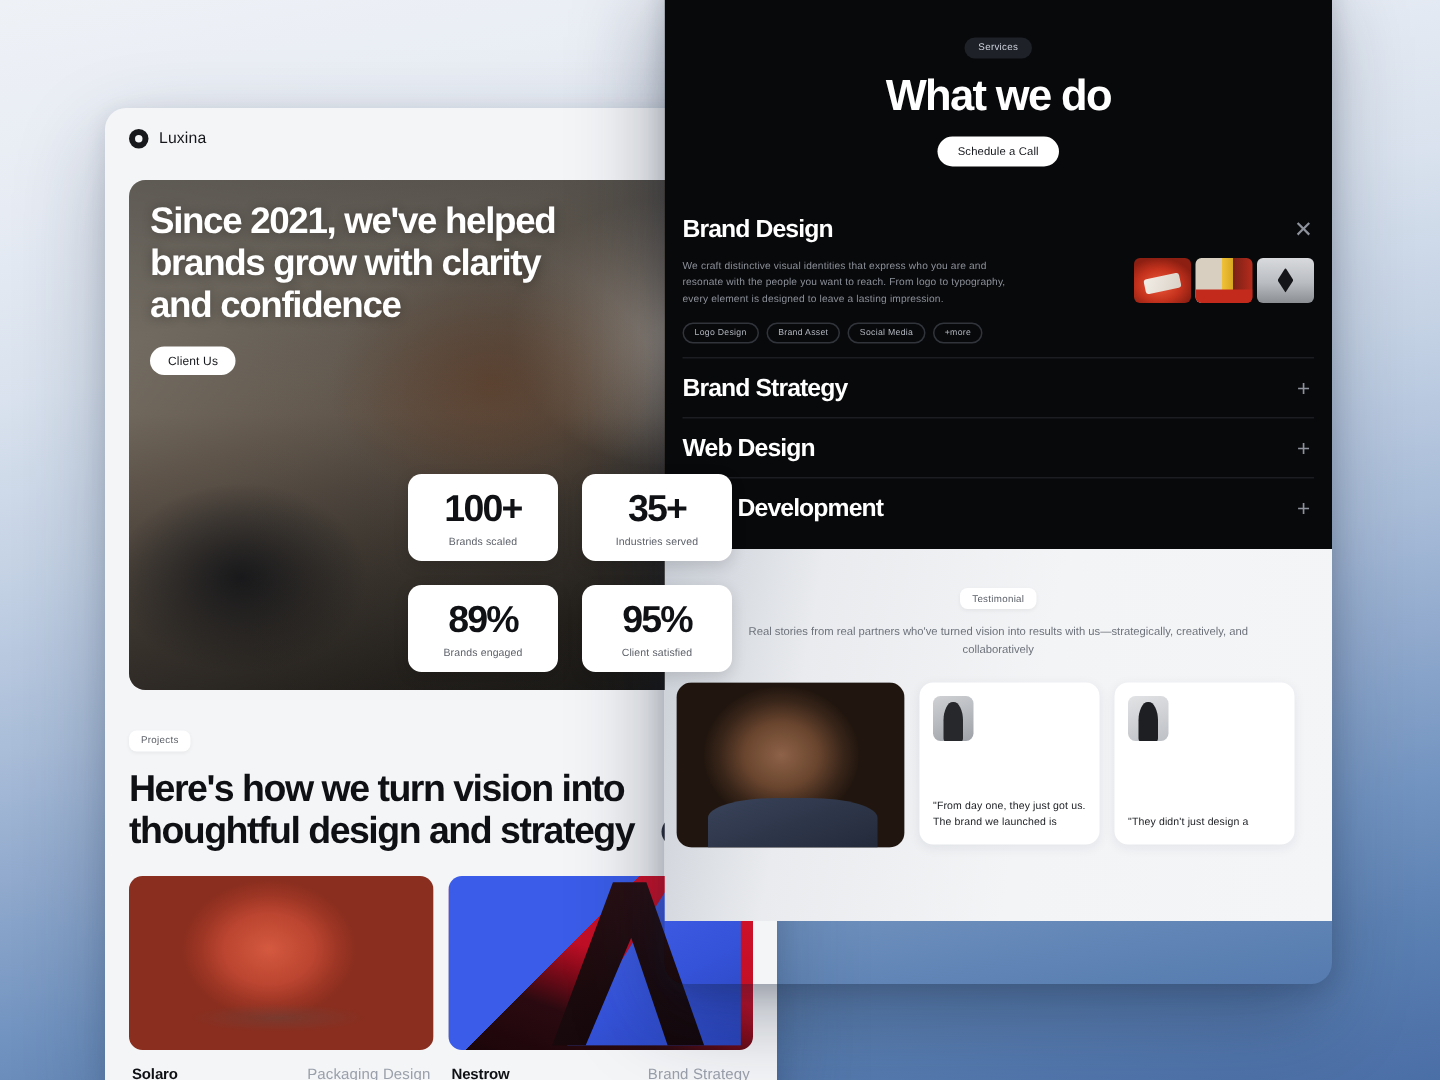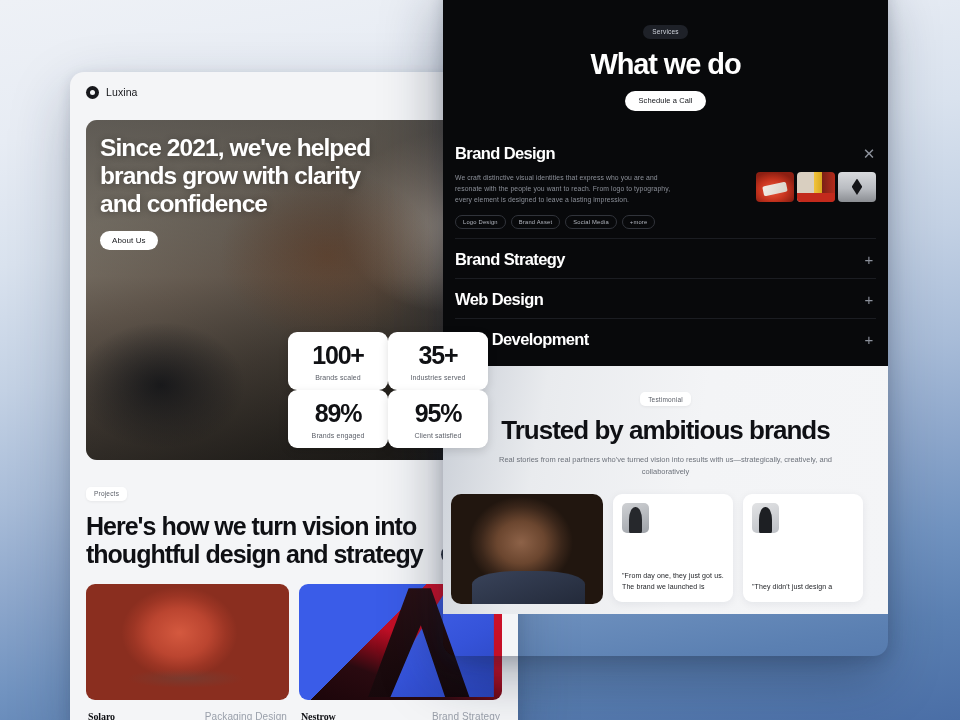--- a/index.html
+++ b/index.html
@@ -70,21 +70,21 @@
     max-width: 300px;
   }
   .pill-white {
     display: inline-block; margin-top: 13px; background:#fff; color:#17181c;
     font-size: 8px; padding: 5px 12px; border-radius: 999px; letter-spacing:.1px;
   }
 
   
   .stats {
     position:absolute; right: 14px; bottom: 12px; z-index:4;
-    display:grid; grid-template-columns: 100px 100px; gap: 0;
+    display:grid; grid-template-columns: 100px 100px; gap: 16px;
   }
   .stat {
     background:#fff; border-radius: 9px; padding: 11px 6px 9px;
     text-align:center; box-shadow: 0 3px 10px rgba(0,0,0,.13);
   }
   .stat-num { font-size: 25px; font-weight: 700; letter-spacing: -1.2px; color:#101114; line-height:1; }
   .stat-lbl { font-size: 7px; color:#5c6069; margin-top: 6px; letter-spacing:.1px; }
 
   
   .projects { padding: 22px 16px 0; }
@@ -124,21 +124,21 @@
     content:""; position:absolute; right:4%; top:6%; width:62%; height:92%;
     background: linear-gradient(150deg, #4766ef 0%, #3553d9 60%, #2a44bb 100%);
     clip-path: polygon(62% 0, 100% 0, 100% 100%, 8% 100%);
   }
   .thumb-nestrow::after{
     content:""; position:absolute; left:34%; top:4%; width:50%; height:94%;
     background: linear-gradient(160deg,#2b1014 0%, #1a0a0d 60%, #120609 100%);
     clip-path: polygon(40% 0, 62% 0, 100% 100%, 76% 100%, 52% 34%, 22% 100%, 0 100%);
   }
   .proj-meta { display:flex; align-items:center; justify-content:space-between; padding: 11px 2px 0; }
-  .proj-name { font-size:10px; font-weight:700; color:#0f1014; letter-spacing:-.1px;font-family:Liberation Serif, serif; }
+  .proj-name { font-size:10px; font-weight:700; color:#0f1014; letter-spacing:-.1px; }
   .proj-tag { font-size:10px; color:#9aa0ab; letter-spacing:.1px; }
 
   
   .panel-right {
     position:absolute; left: 443px; top: -14px; width: 445px; height: 670px;
     border-radius: 0 0 14px 14px; overflow:hidden;
     box-shadow: -6px 20px 55px rgba(18,28,52,.34), 0 4px 16px rgba(18,28,52,.18);
   }
   .rp-dark { background:#08090b; padding: 0 0 8px; }
   .badge-dark {
@@ -217,21 +217,21 @@
       <div class="brand">
         <span class="brand-mark"></span>
         <span class="brand-name">Luxina</span>
       </div>
       <div class="menu-pill">Menu</div>
     </div>
 
     <div class="hero">
       <div class="hero-body">
         <div class="hero-title">Since 2021, we've helped brands grow with clarity and confidence</div>
-        <div class="pill-white">About Us</div>
+        <div class="pill-white">Client Us</div>
       </div>
       <div class="stats">
         <div class="stat">
           <div class="stat-num">100+</div>
           <div class="stat-lbl">Brands scaled</div>
         </div>
         <div class="stat">
           <div class="stat-num">35+</div>
           <div class="stat-lbl">Industries served</div>
         </div>
@@ -325,21 +325,20 @@
             <div class="acc-icon">+</div>
           </div>
         </div>
 
       </div>
     </div>
 
     <div class="rp-light">
       <div class="tm-head">
         <span class="badge-light">Testimonial</span>
-        <div class="tm-title">Trusted by ambitious brands</div>
         <div class="tm-sub">Real stories from real partners who've turned vision into results with us—strategically, creatively, and collaboratively</div>
       </div>
       <div class="tm-row">
         <div class="tm-hero-card"></div>
         <div class="tm-card">
           <div class="tm-av"></div>
           <div class="tm-quote">"From day one, they just got us. The brand we launched is</div>
         </div>
         <div class="tm-card">
           <div class="tm-av dark"></div>

